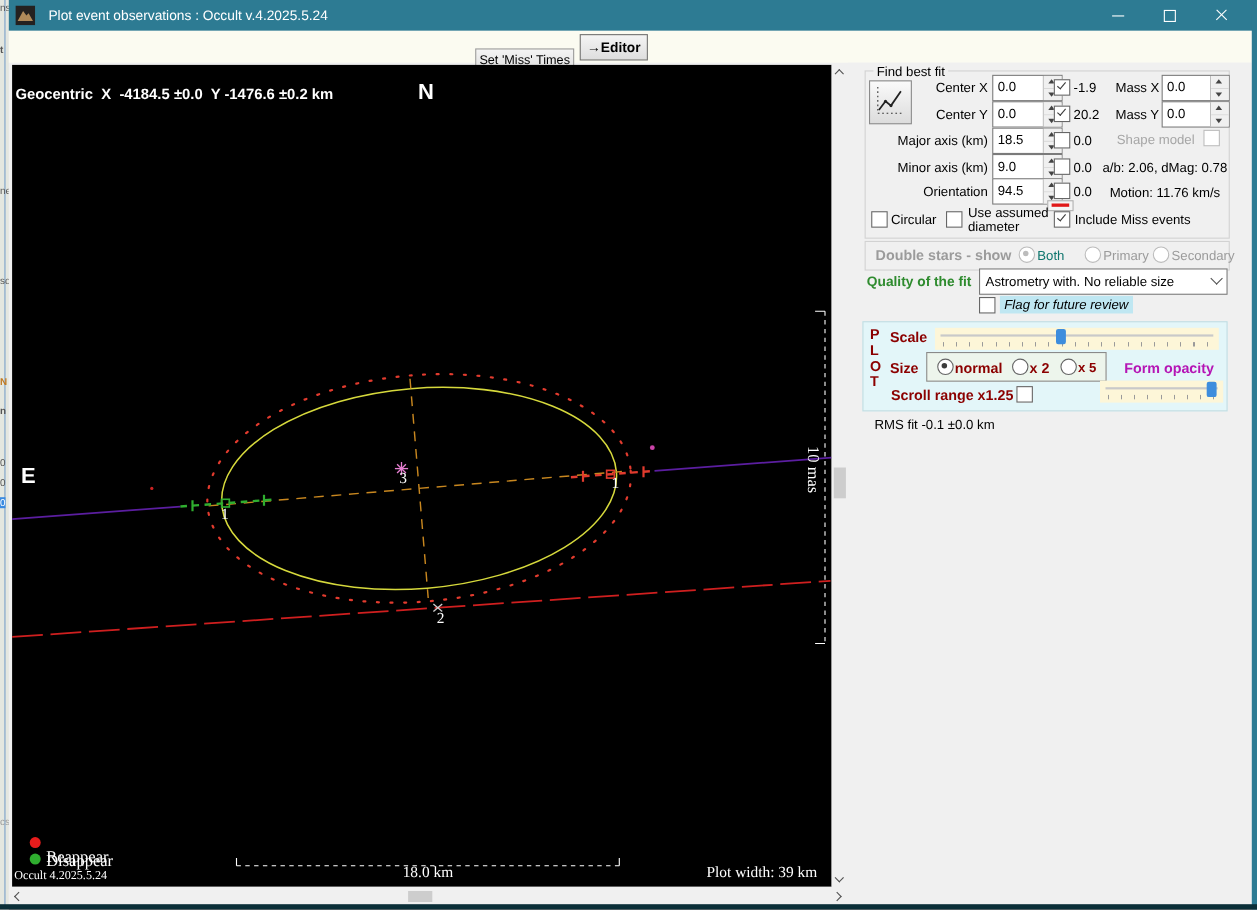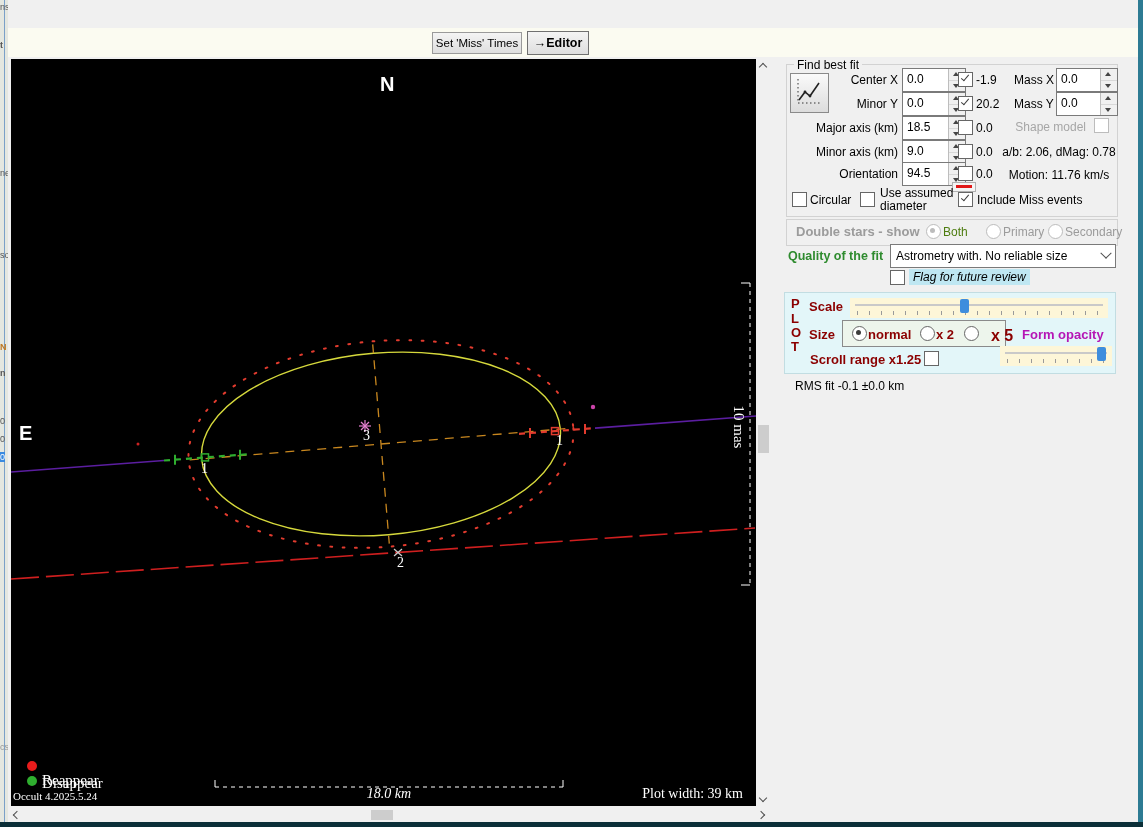--- a/index.html
+++ b/index.html
@@ -80,29 +80,46 @@
     <div class="abs" style="left:0;top:168px">ne</div>
     <div class="abs" style="left:0;top:250px;font-weight:normal">so</div>
     <div class="abs" style="left:0;top:342px;color:#c07820;font-weight:bold">N</div>
     <div class="abs" style="left:0;top:368px;font-weight:bold">n</div>
     <div class="abs" style="left:0;top:416px">0</div>
     <div class="abs" style="left:0;top:434px">0</div>
     <div class="abs" style="left:0;top:452px;background:#3a8ae0;color:#fff">0</div>
     <div class="abs" style="left:0;top:742px;color:#999">cs</div>
   </div>
 
+  <div class="abs titlebar">
+    <svg class="abs" style="left:6px;top:5px" width="18" height="18" viewBox="0 0 18 18">
+      <rect x="0" y="0" width="18" height="18" fill="#242120"></rect>
+      <path d="M2 14 L7 5 L10 9 L12 7 L16 14 Z" fill="#b08a5a"></path>
+    </svg>
+    <div class="abs title-text">Plot event observations : Occult v.4.2025.5.24</div>
+    <div class="abs capbtn" style="left:986px">
+        <div class="bar"></div>
+      </div>
+    <div class="abs capbtn" style="left:1033px">
+        <div class="box"></div>
+      </div>
+    <div class="abs capbtn" style="left:1080px">
+        <div class="x1"></div>
+        <div class="x2"></div>
+      </div>
+  </div>
 
   <div class="abs menubar">
     <div class="abs menu-item" style="left:14px">with Plot...</div>
     <div class="abs menu-item" style="left:87px">Plot options...</div>
     <div class="abs help-badge" style="left:177px;top:36px"></div>
     <div class="abs menu-item" style="left:196px">Help</div>
     <div class="abs menu-item" style="left:244px">Keep form on top</div>
     <div class="abs menu-item" style="left:355px">Exit</div>
-    <div class="abs mbtn" style="left:424px;top:4px;width:88px;height:20px;line-height:20px;font-size:11.5px">Set 'Miss' Times</div>
+    <div class="abs mbtn" style="left:424px;top:16px;width:88px;height:20px;line-height:20px;font-size:11.5px">Set 'Miss' Times</div>
     <div class="abs mbtn" style="left:519px;top:3px;width:60px;height:22px;line-height:22px;font-weight:bold;font-size:12.5px;border-color:#707070">→Editor</div>
     <div class="abs menu-item" style="left:588px;top:37px">{Observer &amp; time}</div>
   </div>
 
   <div class="abs plotarea">
     <svg width="745" height="747" viewBox="0 0 745 747">
 
       <line x1="0" y1="413" x2="153" y2="401.5" stroke="#5b1ea0" stroke-width="1.6"></line>
       <line x1="584" y1="369.1" x2="745" y2="357" stroke="#5b1ea0" stroke-width="1.6"></line>
 
@@ -139,28 +156,29 @@
       <line x1="739" y1="224" x2="739" y2="526" stroke="#fff" stroke-width="1" stroke-dasharray="4 4"></line>
       <line x1="730" y1="224" x2="739" y2="224" stroke="#fff" stroke-width="1"></line>
       <line x1="730" y1="526" x2="739" y2="526" stroke="#fff" stroke-width="1"></line>
 
       <line x1="204" y1="728" x2="552" y2="728" stroke="#fff" stroke-width="1" stroke-dasharray="4 4"></line>
       <line x1="204" y1="721" x2="204" y2="728" stroke="#fff" stroke-width="1"></line>
       <line x1="552" y1="721" x2="552" y2="728" stroke="#fff" stroke-width="1"></line>
     </svg>
 
     
+    <div class="plot-text pre" style="left:3px;top:19px;font-weight:bold;font-size:13.5px">Geocentric  X  -4184.5 ±0.0  Y -1476.6 ±0.2 km</div>
     <div class="plot-text" style="left:369px;top:14px;font-weight:bold;font-size:20px">N</div>
     <div class="plot-text" style="left:8px;top:363px;font-weight:bold;font-size:20px">E</div>
     <div class="plot-text serif" style="left:190px;top:402px;font-size:14px">1</div>
     <div class="plot-text serif" style="left:545px;top:374px;font-size:14px">1</div>
     <div class="plot-text serif" style="left:386px;top:496px;font-size:14px">2</div>
     <div class="plot-text serif" style="left:352px;top:369px;font-size:14px">3</div>
     <div class="plot-text serif" style="left:697px;top:368px;width:60px;font-size:15px;transform:rotate(90deg)">10 mas</div>
-    <div class="plot-text serif c" style="left:338px;top:727px;width:80px;font-style:italic;font-size:14px">18.0 km</div>
+    <div class="plot-text serif c" style="left:338px;top:727px;width:80px;font-size:14px">18.0 km</div>
     <div class="plot-text serif r" style="left:620px;top:727px;width:112px;font-size:14px">Plot width: 39 km</div>
     <div class="legend-dot" style="left:16px;top:702px;background:#e81c1c"></div>
     <div class="plot-text serif" style="left:31px;top:716px;font-size:15px">Disappear</div>
     <div class="legend-dot" style="left:16px;top:717px;background:#2fae2f"></div>
     <div class="plot-text serif" style="left:31px;top:713px;font-size:15px">Reappear</div>
     <div class="plot-text serif" style="left:2px;top:731px;font-size:11px">Occult 4.2025.5.24</div>
   </div>
 
   <div class="abs sb" style="left:756px;top:59px;width:15px;height:747px;">
     <div class="chev up" style="left:4px;top:5px"></div>
@@ -201,21 +219,21 @@
     <div class="abs" style="left:205px;top:16px">-1.9</div>
     <div class="abs" style="left:243px;top:16px">Mass X</div>
     <div class="spin" style="left:285px;top:11px;width:60px">
       <div class="val">0.0</div>
       <div class="btns">
           <div class="up"></div>
           <div class="dn"></div>
         </div>
     </div>
 
-    <div class="abs r" style="left:29px;top:40px;width:98px">Minor Y</div>
+    <div class="abs r" style="left:29px;top:40px;width:98px">Center Y</div>
     <div class="spin" style="left:131px;top:35px;width:62px">
       <div class="val">0.0</div>
       <div class="btns">
           <div class="up"></div>
           <div class="dn"></div>
         </div>
     </div>
     <div class="cb on" style="left:187px;top:39px"></div>
     <div class="abs" style="left:205px;top:40px">20.2</div>
     <div class="abs" style="left:243px;top:40px">Mass Y</div>
@@ -272,21 +290,21 @@
     <div class="abs" style="left:39px;top:136px">Circular</div>
     <div class="cb" style="left:89px;top:135px"></div>
     <div class="abs" style="left:109px;top:129px">Use assumed</div>
     <div class="abs" style="left:109px;top:142px">diameter</div>
     <div class="cb on" style="left:187px;top:135px"></div>
     <div class="abs" style="left:206px;top:136px">Include Miss events</div>
 
     <div class="abs grp" style="left:15px;top:162px;width:330px;height:25px"></div>
     <div class="abs" style="left:25px;top:167px;font-weight:bold;font-size:13px;color:#9b9b9b">Double stars - show</div>
     <div class="rb dis on" style="left:155px;top:167px"></div>
-    <div class="abs" style="left:172px;top:168px;color:#4d7c0f">Both</div>
+    <div class="abs" style="left:172px;top:168px;color:#0f766e">Both</div>
     <div class="rb dis" style="left:215px;top:167px"></div>
     <div class="abs" style="left:232px;top:168px;color:#9b9b9b">Primary</div>
     <div class="rb dis" style="left:277px;top:167px"></div>
     <div class="abs" style="left:294px;top:168px;color:#9b9b9b">Secondary</div>
 
     <div class="abs" style="left:17px;top:192px;font-weight:bold;font-size:12.5px;color:#2e8b2e">Quality of the fit</div>
     <div class="combo" style="left:119px;top:187px;width:214px;height:22px">
       <span>Astrometry with. No reliable size</span>
       <span class="chevd"></span>
     </div>
@@ -306,21 +324,21 @@
       <div class="thumb" style="left:110px"></div>
     </div>
 
     <div class="abs darkred" style="left:38px;top:270px;font-size:13px">Size</div>
     <div class="abs" style="left:71px;top:263px;width:162px;height:25px;background:#edf5ec;border:1px solid #8a8a8a"></div>
     <div class="rb on" style="left:81px;top:269px"></div>
     <div class="abs darkred" style="left:97px;top:270px;font-size:13px">normal</div>
     <div class="rb" style="left:149px;top:269px"></div>
     <div class="abs darkred" style="left:165px;top:270px;font-size:13px">x 2</div>
     <div class="rb" style="left:193px;top:269px"></div>
-    <div class="abs darkred" style="left:220px;top:270px;font-size:16px">x 5</div>
+    <div class="abs darkred" style="left:209px;top:270px;font-size:12px">x 5</div>
     <div class="abs" style="left:251px;top:270px;font-weight:bold;font-size:13px;color:#b515b5">Form opacity</div>
 
     <div class="abs darkred" style="left:39px;top:295px;font-size:13px">Scroll range x1.25</div>
     <div class="cb" style="left:153px;top:294px"></div>
     <div class="slider" style="left:229px;top:289px;width:112px;height:20px">
       <div class="track"></div>
         <div class="ticks"></div>
       <div class="thumb" style="left:97px"></div>
     </div>
 

